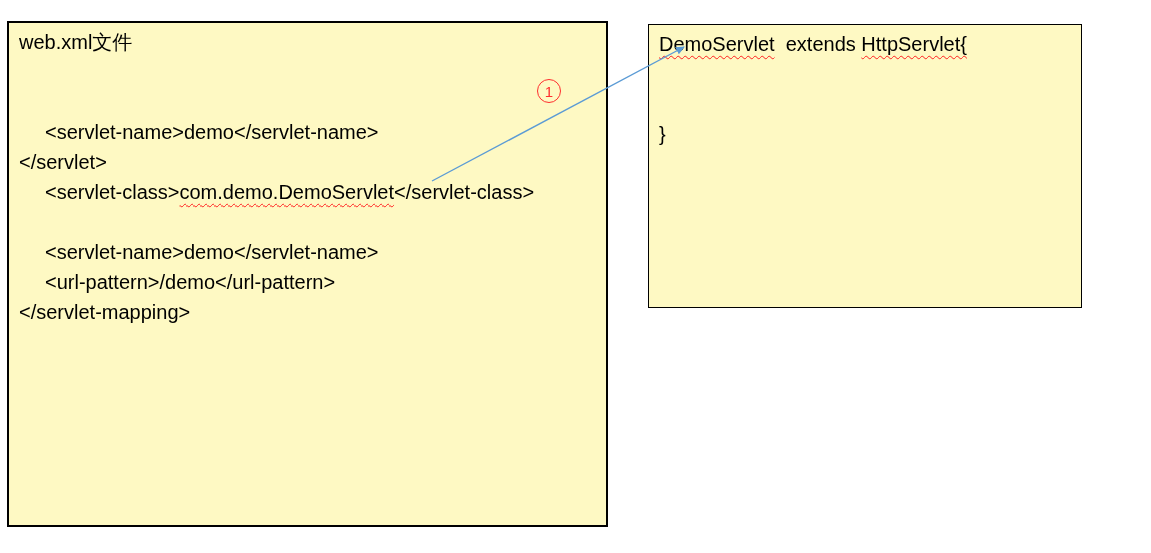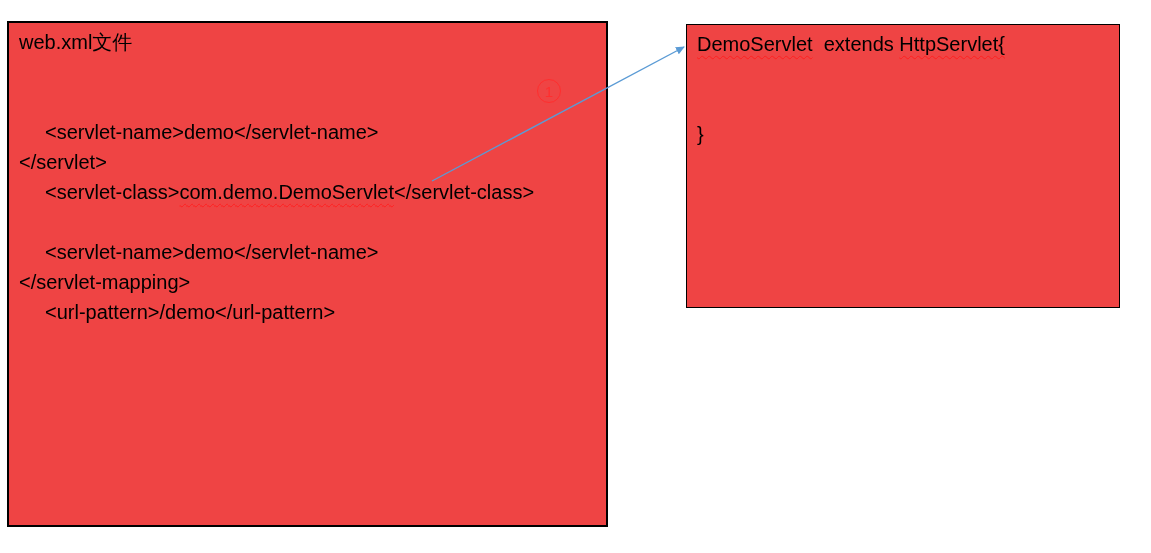--- a/index.html
+++ b/index.html
@@ -10,32 +10,32 @@
     width: 1151px;
     height: 553px;
     position: relative;
     background: #ffffff;
     overflow: hidden;
     font-family: "Liberation Sans", "DejaVu Sans", sans-serif;
     color: #000000;
   }
   .box {
     position: absolute;
-    background: #ef4444;
+    background: #fef9c3;
     border: 2px solid #000000;
     box-sizing: border-box;
   }
   #left-box {
     left: 7px;
     top: 21px;
     width: 601px;
     height: 506px;
   }
   #right-box {
-    left: 686px;
+    left: 648px;
     top: 24px;
     width: 434px;
     height: 284px;
     border-width: 1.5px;
   }
   .content {
     padding: 4px 10px;
     font-size: 20px;
     line-height: 30px;
   }
@@ -83,22 +83,22 @@
 <div class="box" id="left-box">
   <div class="content">
     <div class="line">web.xml文件</div>
     <div class="line"></div>
     <div class="line"></div>
     <div class="line indent">&lt;servlet-name&gt;demo&lt;/servlet-name&gt;</div>
     <div class="line">&lt;/servlet&gt;</div>
     <div class="line indent"><span>&lt;servlet-class&gt;</span><span class="misspelled">com.demo.DemoServlet</span><span>&lt;/servlet-class&gt;</span></div>
     <div class="line"></div>
     <div class="line indent">&lt;servlet-name&gt;demo&lt;/servlet-name&gt;</div>
+    <div class="line indent">&lt;url-pattern&gt;/demo&lt;/url-pattern&gt;</div>
     <div class="line">&lt;/servlet-mapping&gt;</div>
-    <div class="line indent">&lt;url-pattern&gt;/demo&lt;/url-pattern&gt;</div>
   </div>
 </div>
 
 <div class="box" id="right-box">
   <div class="content">
     <div class="line"><span class="misspelled">DemoServlet</span><span>  extends </span><span class="misspelled">HttpServlet{</span></div>
     <div class="line"></div>
     <div class="line"></div>
     <div class="line">}</div>
   </div>

